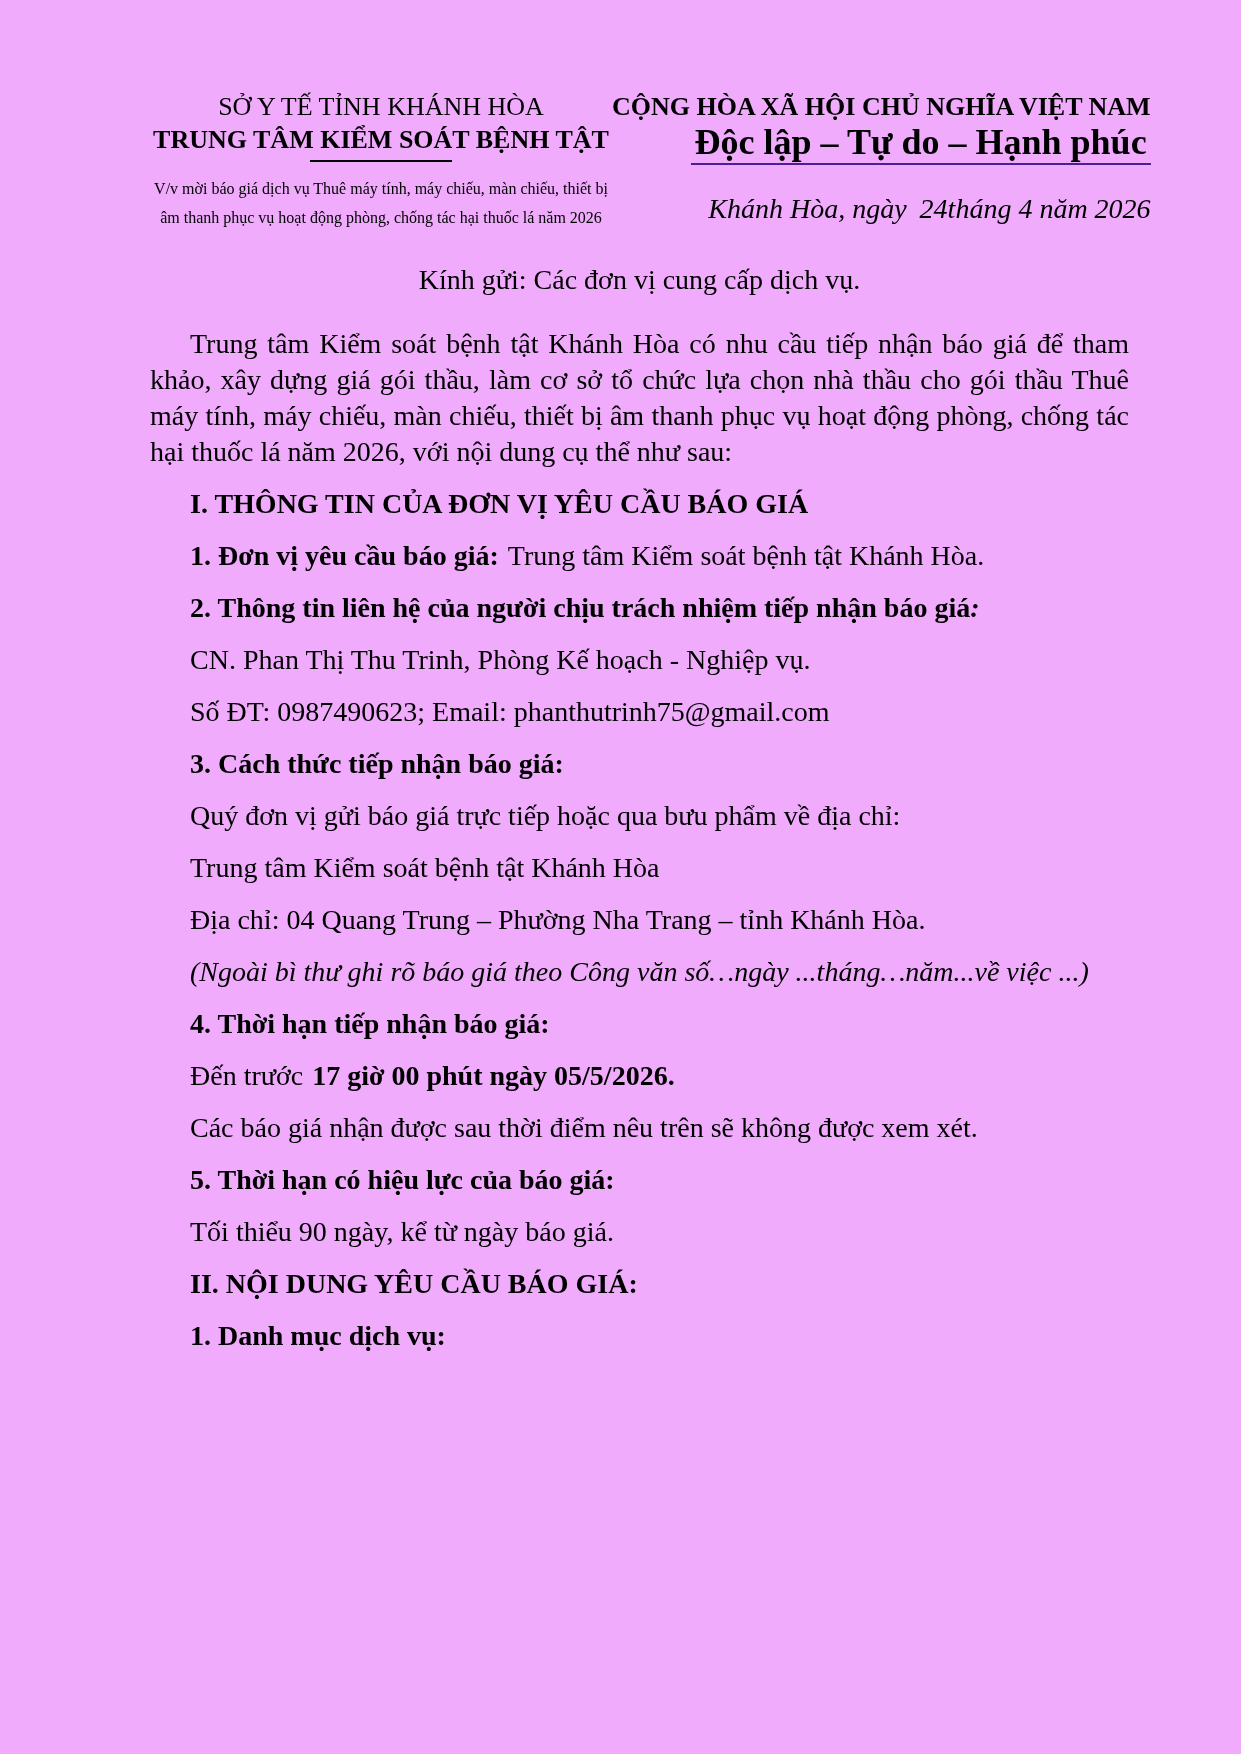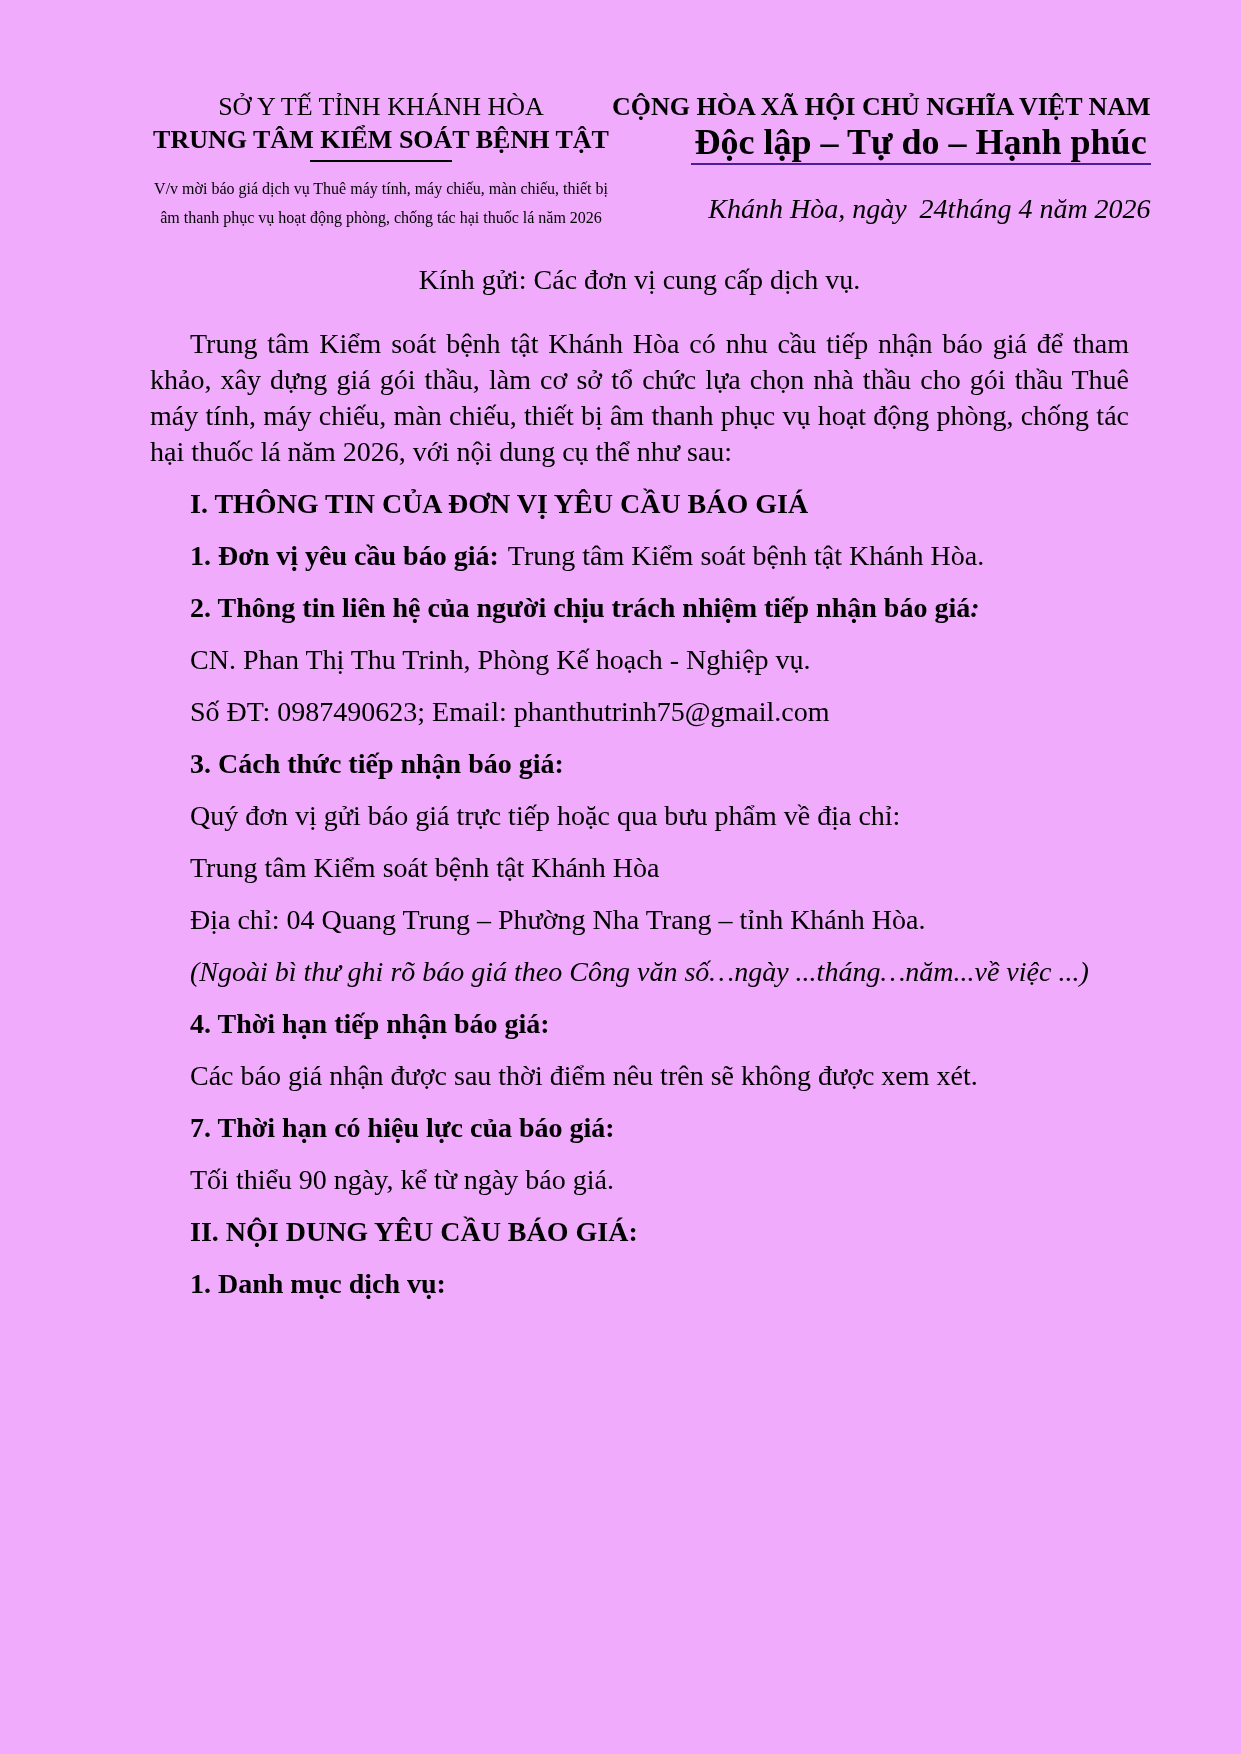--- a/index.html
+++ b/index.html
@@ -165,24 +165,25 @@
   <p class="para">Quý đơn vị gửi báo giá trực tiếp hoặc qua bưu phẩm về địa chỉ:</p>
 
   <p class="para">Trung tâm Kiểm soát bệnh tật Khánh Hòa</p>
 
   <p class="para">Địa chỉ: 04 Quang Trung – Phường Nha Trang – tỉnh Khánh Hòa.</p>
 
   <p class="para i">(Ngoài bì thư ghi rõ báo giá theo Công văn số…ngày ...tháng…năm...về việc ...)</p>
 
   <p class="para"><span class="b">4. Thời hạn tiếp nhận báo giá:</span></p>
 
+  <p class="para"><span>Đến trước</span><span class="b sp">17 giờ 00 phút ngày 05/5/2026.</span></p>
 
   <p class="para">Các báo giá nhận được sau thời điểm nêu trên sẽ không được xem xét.</p>
 
-  <p class="para"><span class="b">7. Thời hạn có hiệu lực của báo giá:</span></p>
+  <p class="para"><span class="b">5. Thời hạn có hiệu lực của báo giá:</span></p>
 
   <p class="para">Tối thiểu 90 ngày, kể từ ngày báo giá.</p>
 
   <p class="heading">II. NỘI DUNG YÊU CẦU BÁO GIÁ:</p>
 
   <p class="para"><span class="b">1. Danh mục dịch vụ:</span></p>
 
 </div>
 
 </body></html>

